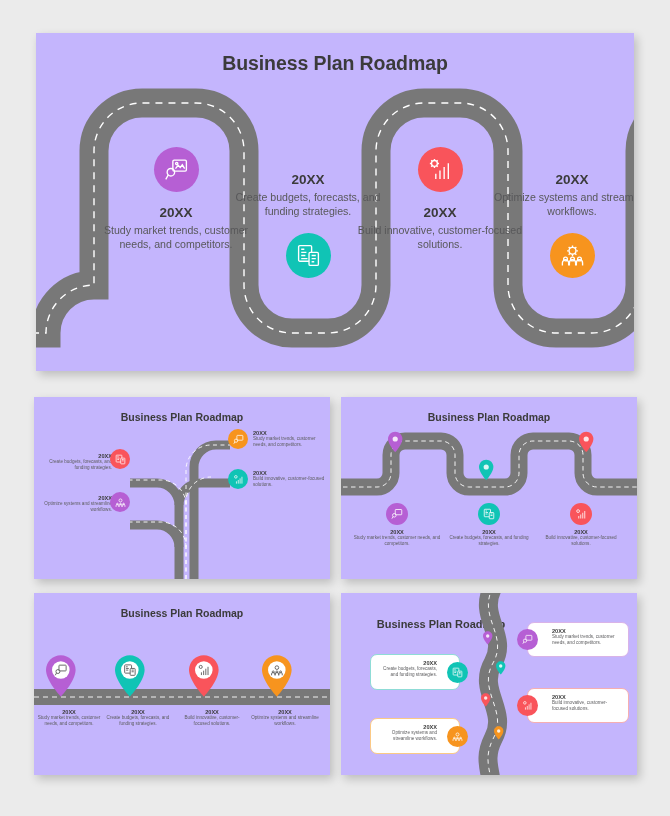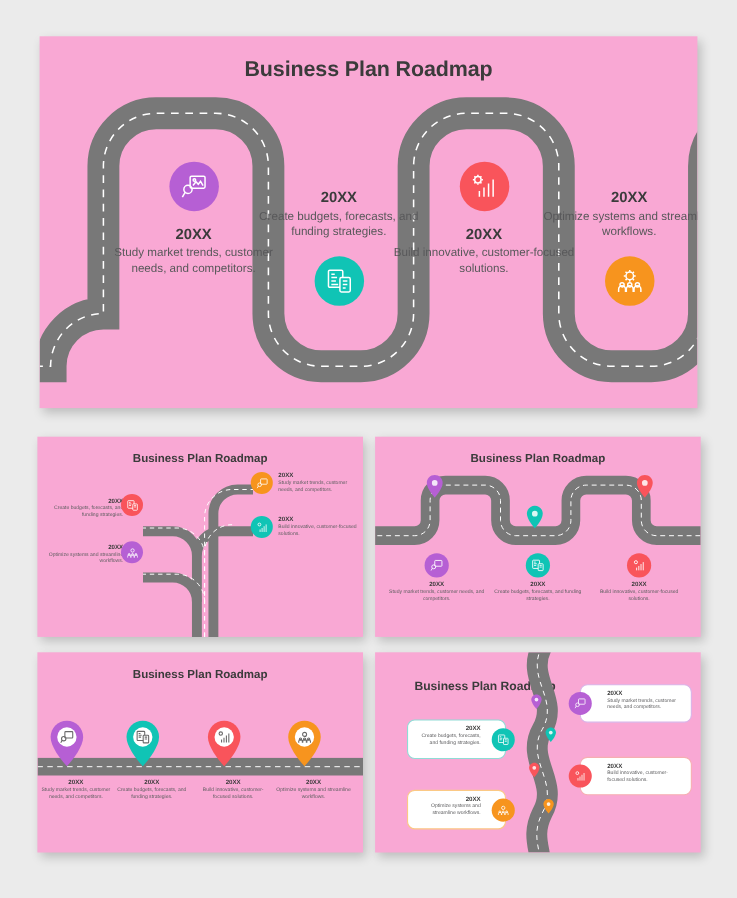--- a/index.html
+++ b/index.html
@@ -7,21 +7,21 @@
     width: 670px; height: 816px;
     background: #ebebeb;
     font-family: "Liberation Sans", sans-serif;
     overflow: hidden;
   }
   .stage { position: relative; width: 670px; height: 816px; }
 
   
   .slide {
     position: absolute;
-    background: #f9a8d4;
+    background: #c4b5fd;
     box-shadow: 3px 4px 9px rgba(0,0,0,0.20);
     overflow: hidden;
   }
 
   
   .main-slide { left: 36px; top: 33px; width: 598px; height: 338px; }
   .main-title {
     position: absolute; top: 19px; left: 0; width: 100%;
     text-align: center;
     font-size: 19.5px; font-weight: bold; color: #3b3b3b;

